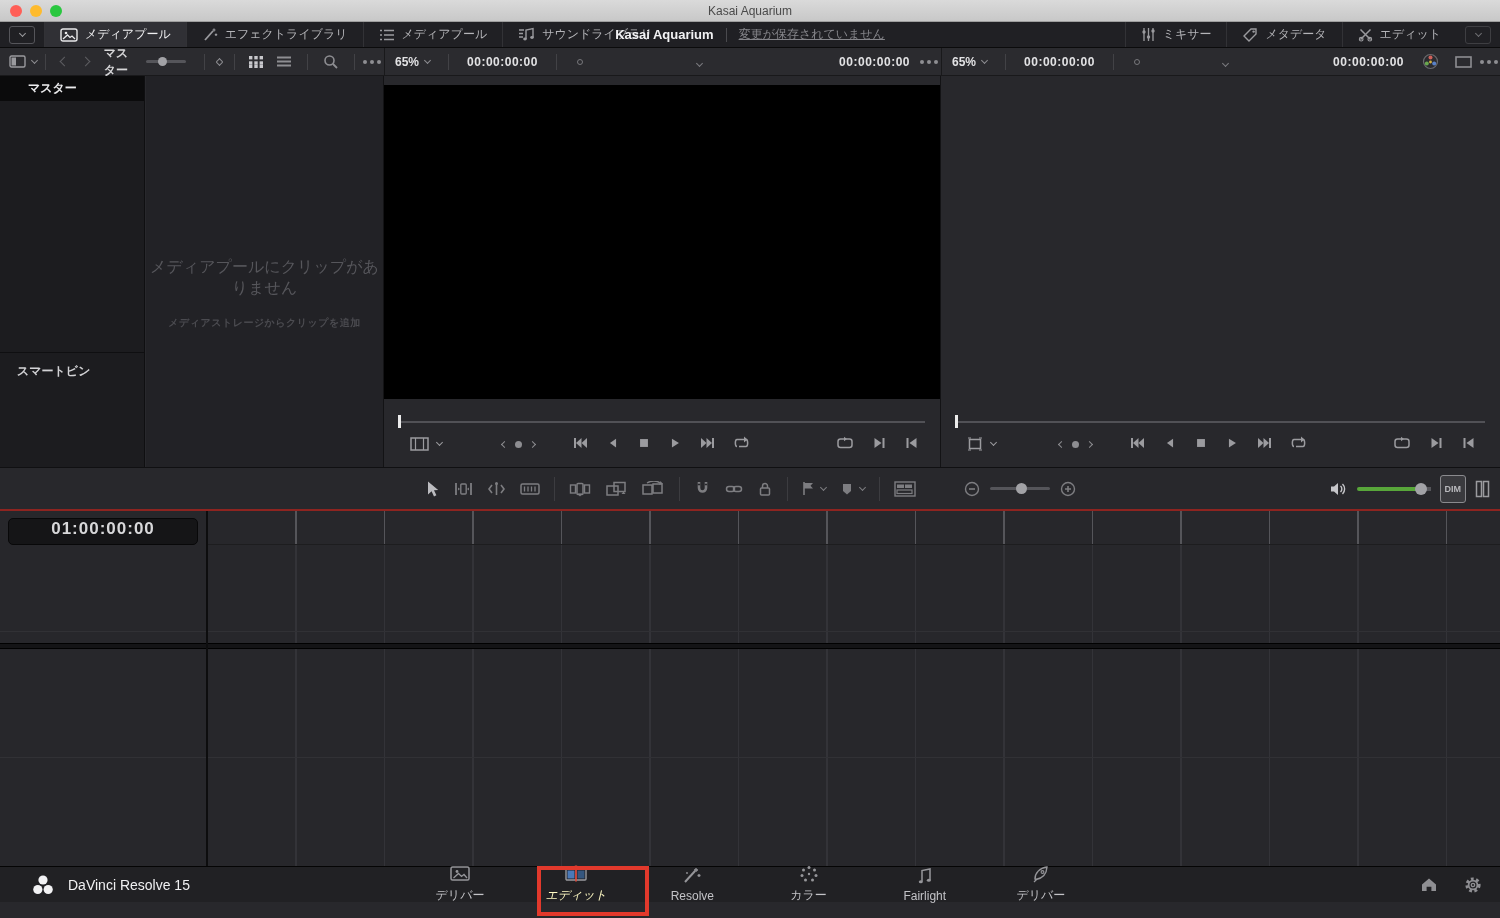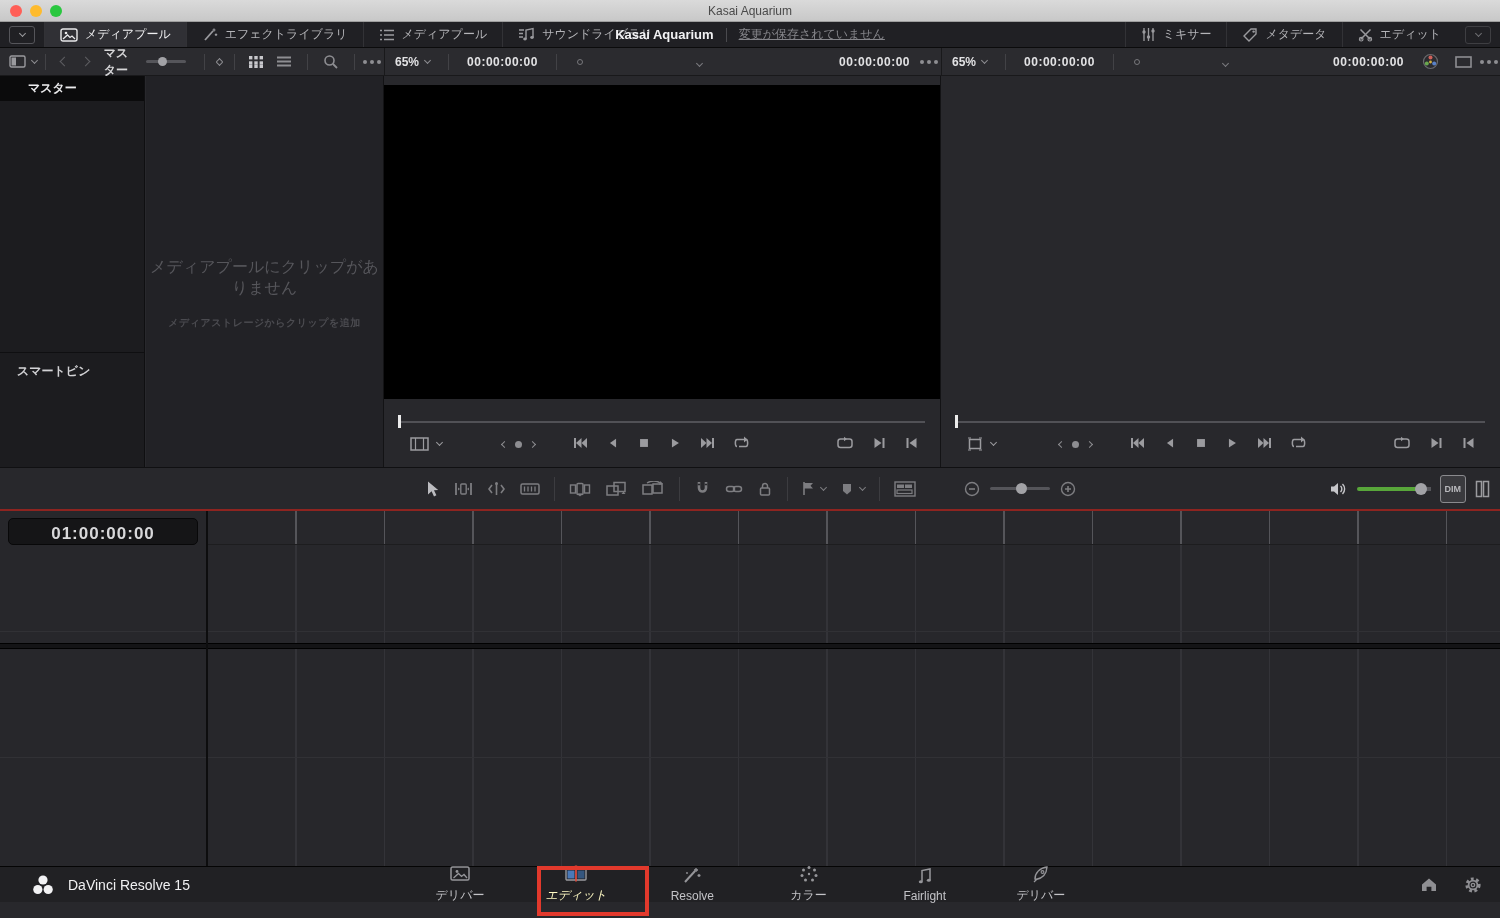--- a/index.html
+++ b/index.html
@@ -116,21 +116,21 @@
   .tl-ruler { position:absolute; left:208px; right:0; top:0; height:34px;
     background:repeating-linear-gradient(90deg, transparent 0px, transparent 87px, #55555a 87px, #55555a 88.5px);
     border-bottom:1px solid #1d1d1f; }
   .tl-grid { position:absolute; left:208px; right:0; top:34px; bottom:0;
     background:repeating-linear-gradient(90deg, transparent 0px, transparent 87px, #333338 87px, #333338 88.5px); }
   .tl-hline { position:absolute; left:0; right:0; height:1px; background:#313135; }
   .tl-band { position:absolute; left:0; right:0; top:132px; height:6px; background:#141416;
     border-top:1px solid #010101; border-bottom:1px solid #010101; }
   .tl-tc { position:absolute; left:8px; top:7px; width:190px; height:27px;
     background:#151517; border:1px solid #080809; border-radius:5px;
-    display:flex; align-items:flex-end; justify-content:center;
+    display:flex; align-items:flex-start; justify-content:center;
     font-size:17px; font-weight:bold; letter-spacing:1px; color:#d8d8da; }
 
   
   .bottombar { position:absolute; left:0; top:866px; width:1500px; height:36px;
     background:#212124; border-top:1px solid #050505; }
   .brand { position:absolute; left:30px; top:0; height:100%; display:flex; align-items:center; gap:12px;
     font-size:14px; color:#f0f0f2; }
   .pages { position:absolute; left:428px; top:0; width:645px; height:100%;
     display:flex; align-items:center; justify-content:space-between; }
   .page { display:flex; flex-direction:column; align-items:center; gap:4px;

